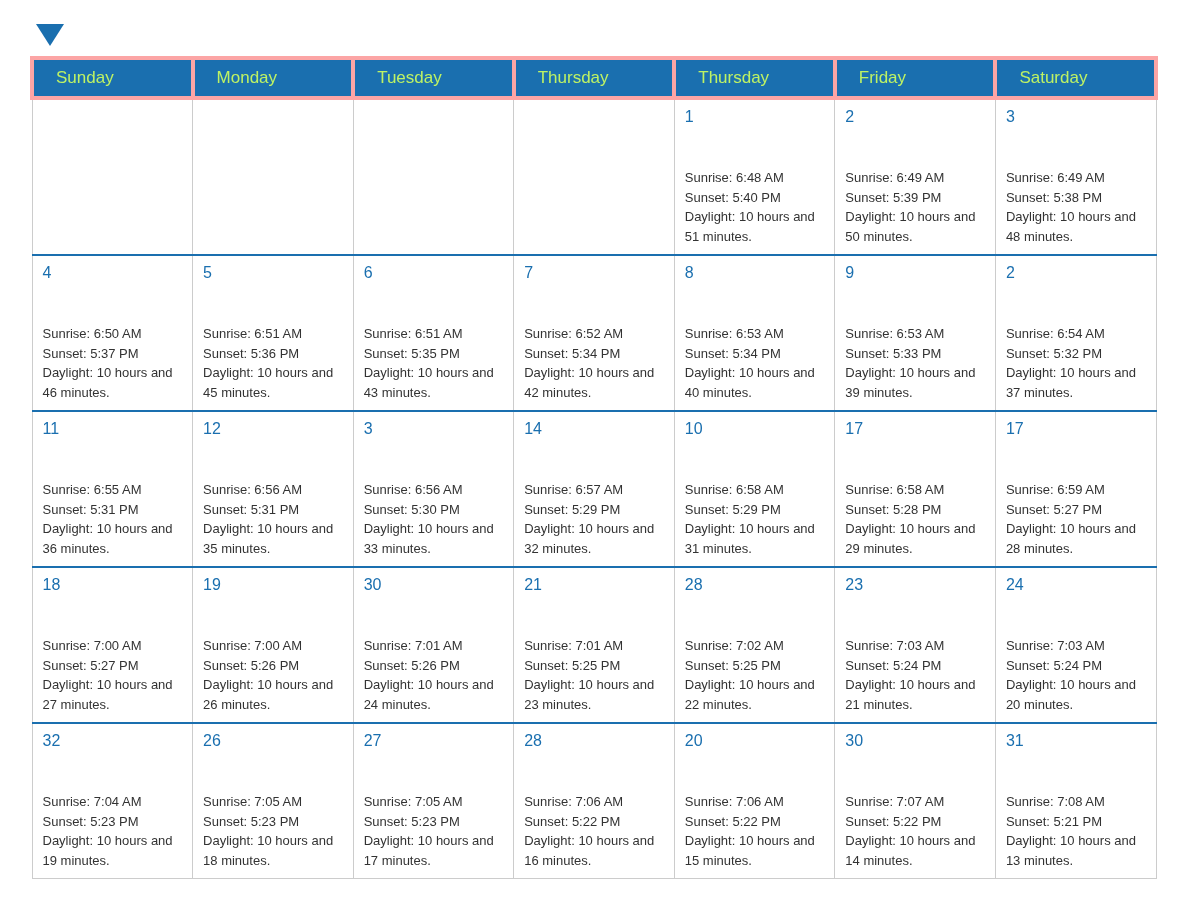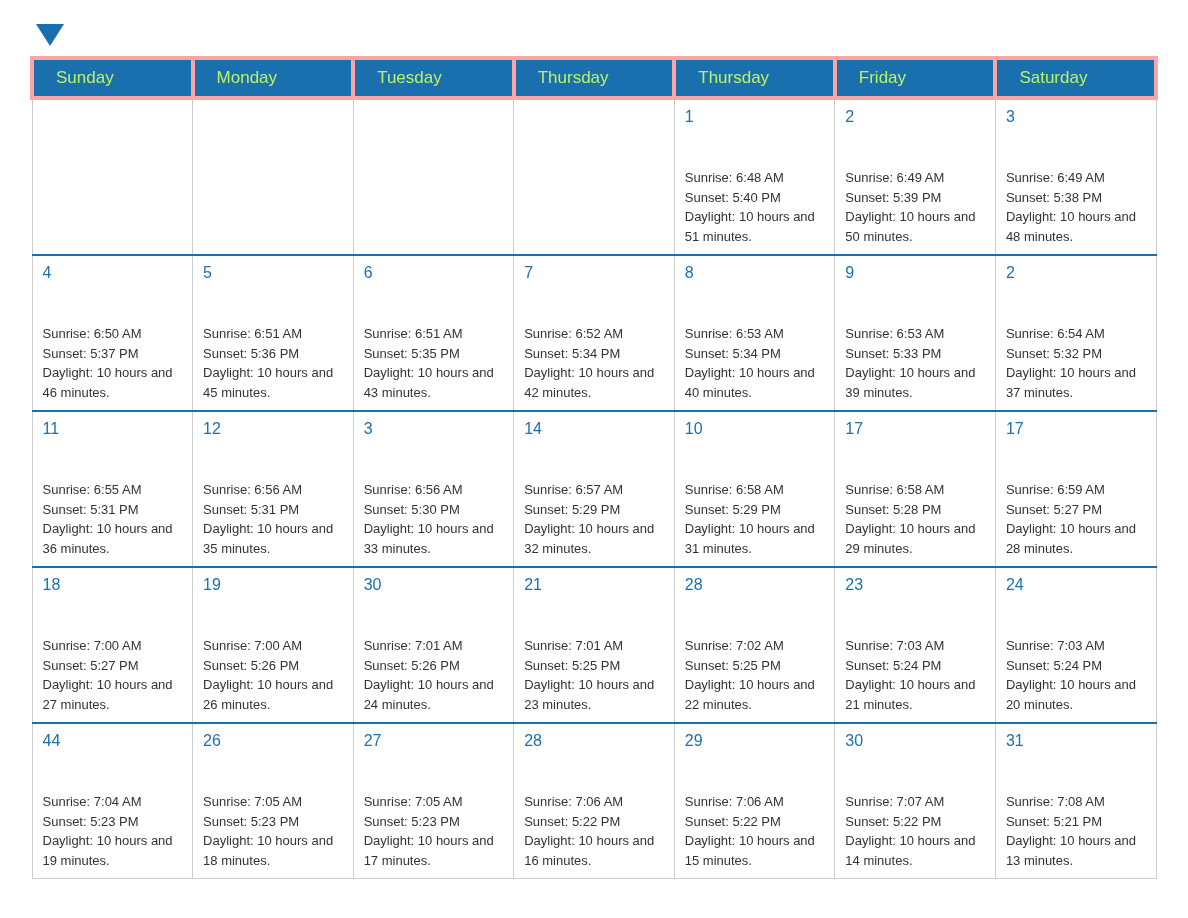--- a/index.html
+++ b/index.html
@@ -244,37 +244,37 @@
           <span class="day-number">23</span>
           <div class="day-info">Sunrise: 7:03 AM<br>Sunset: 5:24 PM<br>Daylight: 10 hours and 21 minutes.</div>
         </td>
         <td>
           <span class="day-number">24</span>
           <div class="day-info">Sunrise: 7:03 AM<br>Sunset: 5:24 PM<br>Daylight: 10 hours and 20 minutes.</div>
         </td>
       </tr>
       <tr class="week-row">
         <td>
-          <span class="day-number">44</span>
+          <span class="day-number">32</span>
           <div class="day-info">Sunrise: 7:04 AM<br>Sunset: 5:23 PM<br>Daylight: 10 hours and 19 minutes.</div>
         </td>
         <td>
           <span class="day-number">26</span>
           <div class="day-info">Sunrise: 7:05 AM<br>Sunset: 5:23 PM<br>Daylight: 10 hours and 18 minutes.</div>
         </td>
         <td>
           <span class="day-number">27</span>
           <div class="day-info">Sunrise: 7:05 AM<br>Sunset: 5:23 PM<br>Daylight: 10 hours and 17 minutes.</div>
         </td>
         <td>
           <span class="day-number">28</span>
           <div class="day-info">Sunrise: 7:06 AM<br>Sunset: 5:22 PM<br>Daylight: 10 hours and 16 minutes.</div>
         </td>
         <td>
-          <span class="day-number">29</span>
+          <span class="day-number">20</span>
           <div class="day-info">Sunrise: 7:06 AM<br>Sunset: 5:22 PM<br>Daylight: 10 hours and 15 minutes.</div>
         </td>
         <td>
           <span class="day-number">30</span>
           <div class="day-info">Sunrise: 7:07 AM<br>Sunset: 5:22 PM<br>Daylight: 10 hours and 14 minutes.</div>
         </td>
         <td>
           <span class="day-number">31</span>
           <div class="day-info">Sunrise: 7:08 AM<br>Sunset: 5:21 PM<br>Daylight: 10 hours and 13 minutes.</div>
         </td>

